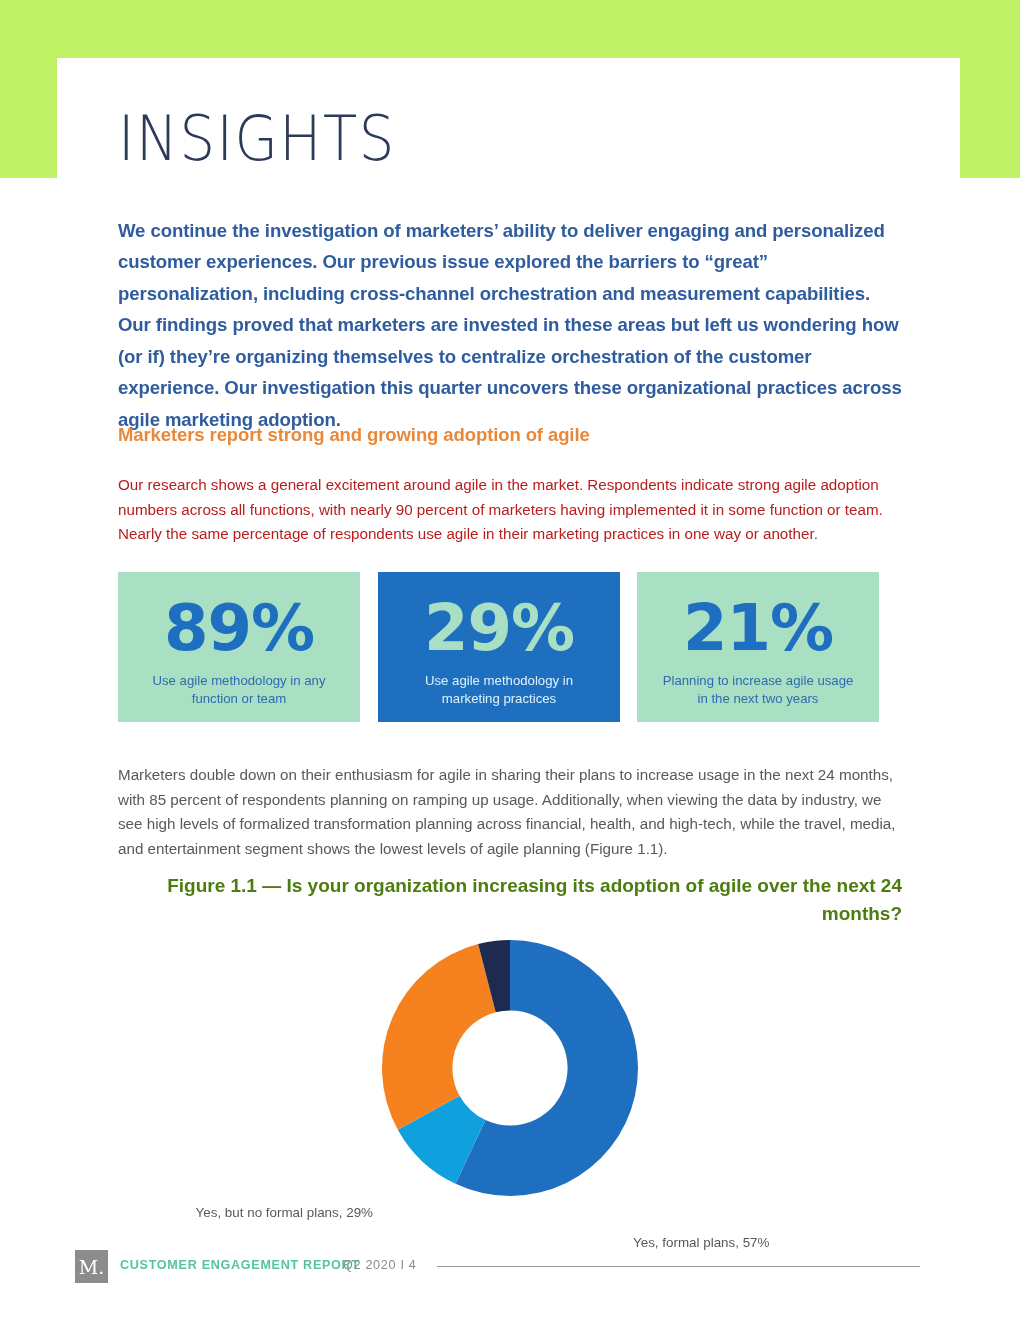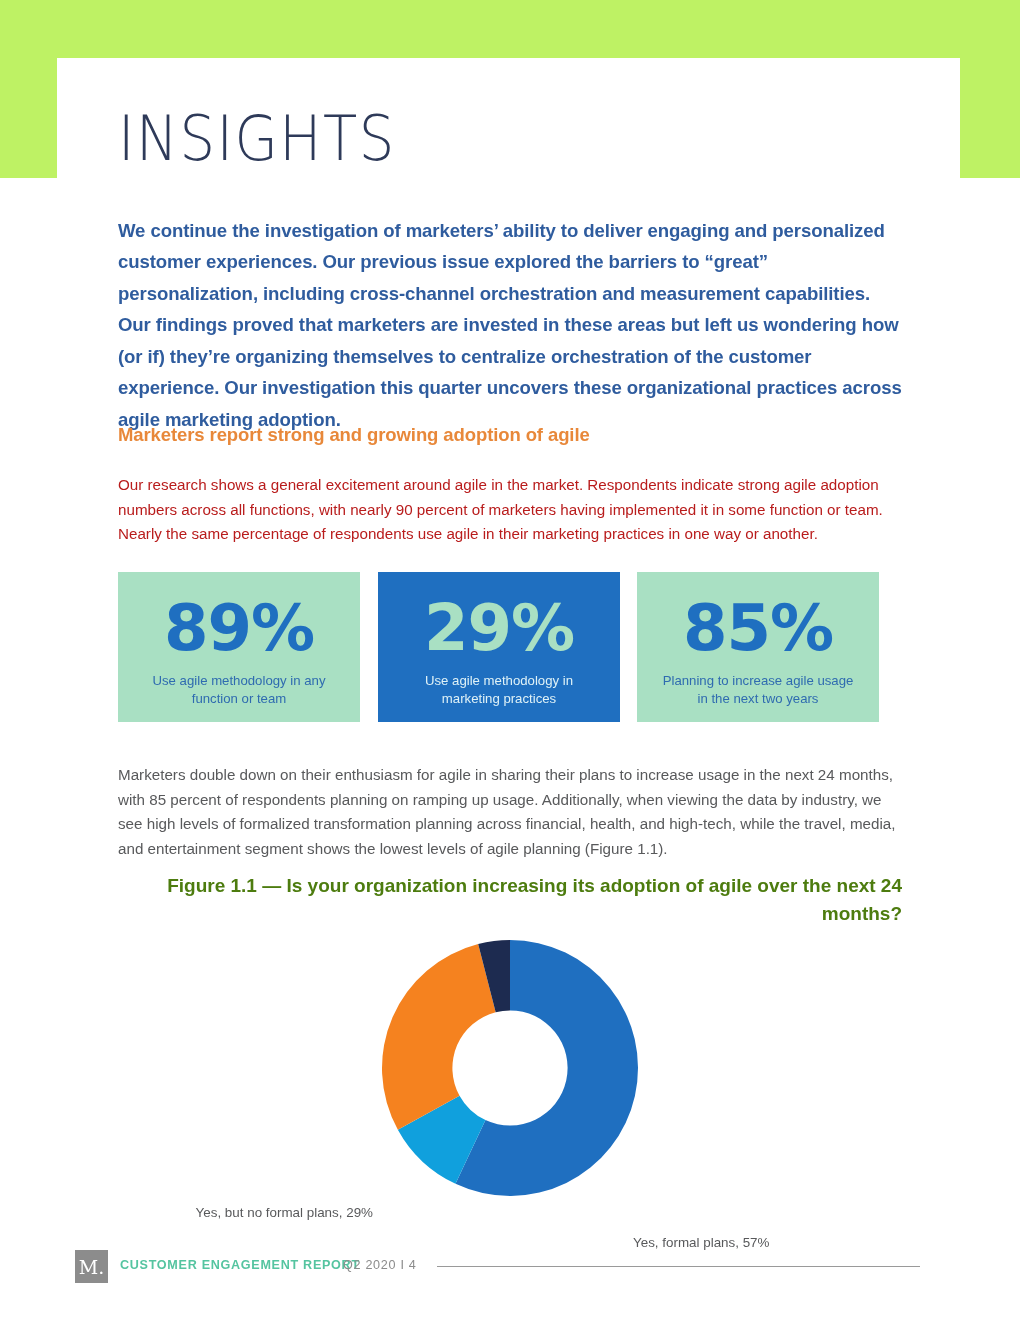--- a/index.html
+++ b/index.html
@@ -262,21 +262,21 @@
       <div class="stat-number">89%</div>
       <div class="stat-label">Use agile methodology in any function or team</div>
     </div>
 
     <div class="stat-card c2 blue">
       <div class="stat-number">29%</div>
       <div class="stat-label">Use agile methodology in marketing practices</div>
     </div>
 
     <div class="stat-card c3 green">
-      <div class="stat-number">85%</div>
+      <div class="stat-number">21%</div>
       <div class="stat-label">Planning to increase agile usage in the next two years</div>
     </div>
 
   </div>
 
   <p id="body-paragraph-2">Marketers double down on their enthusiasm for agile in sharing their plans to increase usage in the next 24 months, with 85 percent of respondents planning on ramping up usage. Additionally, when viewing the data by industry, we see high levels of formalized transformation planning across financial, health, and high-tech, while the travel, media, and entertainment segment shows the lowest levels of agile planning (Figure 1.1).</p>
 
   <div id="figure-title">Figure 1.1 — Is your organization increasing its adoption of agile over the next 24 months?</div>
 
   <div id="donut-wrap">

